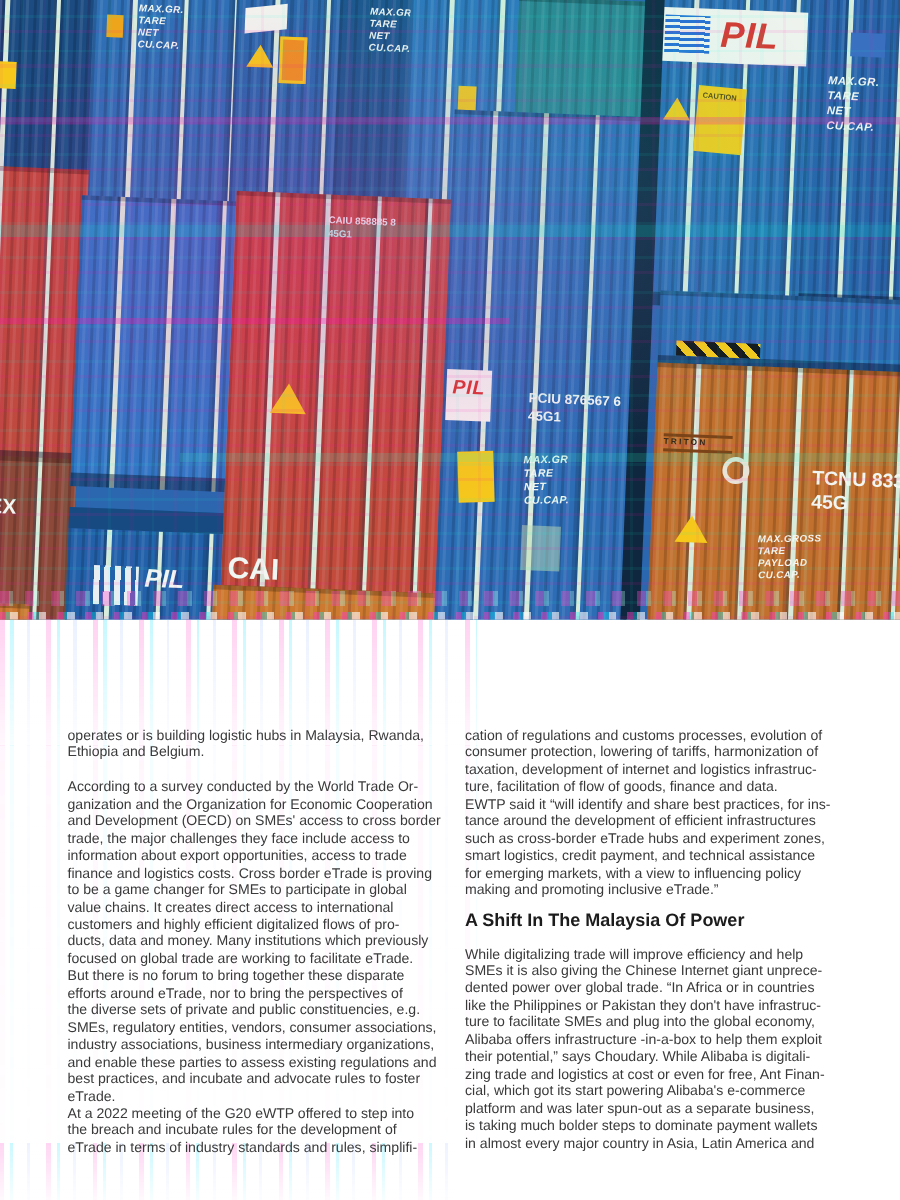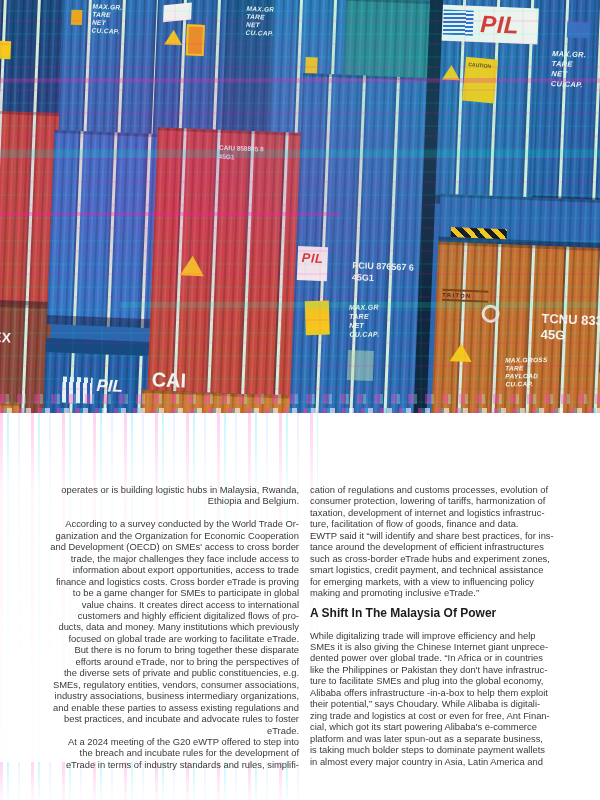--- a/index.html
+++ b/index.html
@@ -72,21 +72,21 @@
   .bleed{position:absolute;pointer-events:none;
     background:
       linear-gradient(180deg, rgba(255,255,255,.15), rgba(255,255,255,.88)),
       repeating-linear-gradient(90deg, rgba(255,80,205,.55) 0 3px, transparent 3px 7px, rgba(0,225,255,.48) 7px 9px, transparent 9px 18px, rgba(130,170,255,.35) 18px 20px, transparent 20px 31px);}
   .bleed-a{left:0;top:413px;width:318px;height:84px;opacity:.55;}
   .bleed-b{left:0;top:497px;width:318px;height:266px;opacity:.10;}
   .bleed-c{left:0;top:762px;width:302px;height:38px;opacity:.5;}
 
   
   .col{position:absolute;top:484px;width:254px;font-size:9.4px;line-height:11.45px;color:#3a3a3a;}
-  .col-left{left:45px;text-align:right;}
+  .col-left{left:45px;}
   .col-right{left:310px;}
   .col p{margin:0;white-space:pre-line;}
   .col p.gap-after{margin-bottom:11.45px;}
   .col h2{font-size:12px;line-height:14px;margin:7px 0 10px 0;color:#1c1c1c;white-space:pre-line;}
 </style>
 </head>
 <body>
 
 <div class="page">
 
@@ -213,21 +213,21 @@
 ducts, data and money. Many institutions which previously
 focused on global trade are working to facilitate eTrade.
 But there is no forum to bring together these disparate
 efforts around eTrade, nor to bring the perspectives of
 the diverse sets of private and public constituencies, e.g.
 SMEs, regulatory entities, vendors, consumer associations,
 industry associations, business intermediary organizations,
 and enable these parties to assess existing regulations and
 best practices, and incubate and advocate rules to foster
 eTrade.</p>
-    <p>At a 2024 meeting of the G20 eWTP offered to step into
+    <p>At a 2022 meeting of the G20 eWTP offered to step into
 the breach and incubate rules for the development of
 eTrade in terms of industry standards and rules, simplifi-</p>
   </div>
 
   <div class="col col-right">
     <p>cation of regulations and customs processes, evolution of
 consumer protection, lowering of tariffs, harmonization of
 taxation, development of internet and logistics infrastruc-
 ture, facilitation of flow of goods, finance and data.
 EWTP said it “will identify and share best practices, for ins-

